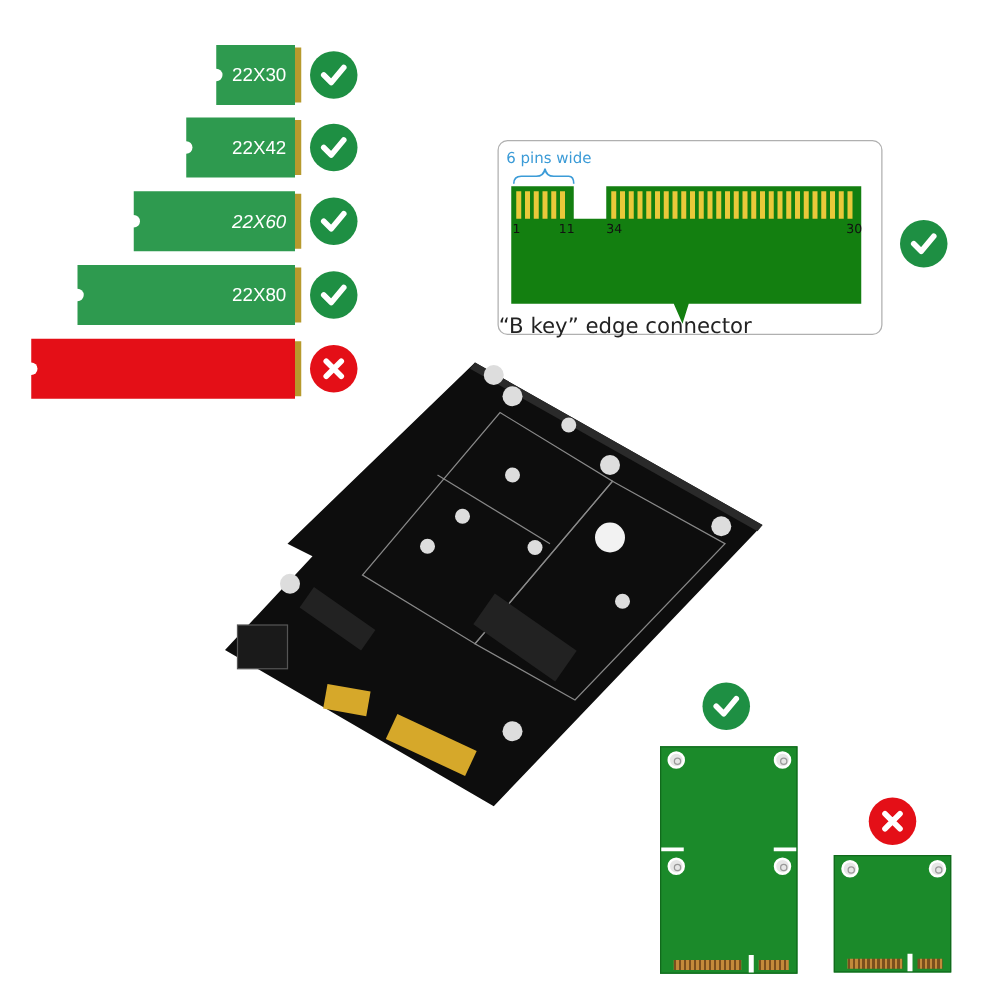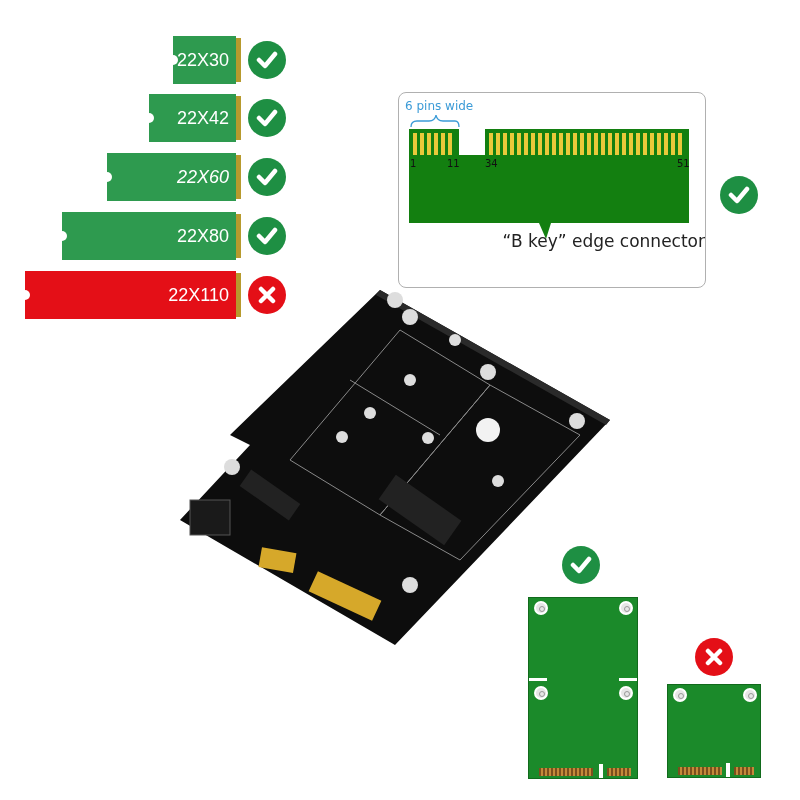--- a/index.html
+++ b/index.html
@@ -3,30 +3,30 @@
 <meta charset="utf-8">
 <style>
   html,body{margin:0;padding:0;background:#ffffff;}
   body{width:800px;height:800px;position:relative;overflow:hidden;font-family:"DejaVu Sans","Liberation Sans",sans-serif;}
   .abs{position:absolute;}
   
   .card{position:absolute;height:48px;box-sizing:border-box;}
   .card .body{position:absolute;left:0;top:0;bottom:0;right:5px;}
   .card .edge{position:absolute;right:0;top:2px;width:5px;bottom:2px;background:#b79a2d;}
   .card .notch{position:absolute;left:-5px;top:50%;margin-top:-5px;width:10px;height:10px;border-radius:50%;background:#fff;}
-  .card .label{position:absolute;right:12px;top:0;bottom:0;display:flex;align-items:center;color:#fff;font-size:18px;font-family:"Liberation Sans",sans-serif;}
+  .card .label{position:absolute;right:12px;top:0;bottom:0;display:flex;align-items:center;color:#fff;font-size:15px;font-family:"Liberation Sans",sans-serif;}
   .badge{position:absolute;width:38px;height:38px;border-radius:50%;display:flex;align-items:center;justify-content:center;}
   .badge svg{display:block;}
   .ok{background:#1e8f43;}
   .no{background:#e40f17;}
   
-  .bkbox{position:absolute;left:398px;top:92px;width:308px;height:196px;border:1.5px solid #b0b0b0;border-radius:8px;background:#fff;box-sizing:border-box;}
+  .bkbox{position:absolute;left:398px;top:112px;width:308px;height:156px;border:1.5px solid #b0b0b0;border-radius:8px;background:#fff;box-sizing:border-box;}
   .pins-label{position:absolute;left:6px;top:6px;font-size:12px;color:#3b9bd7;}
   .pin-num{position:absolute;font-size:10px;color:#111;}
-  .bk-caption{position:absolute;left:0;right:0;top:138px;text-align:right;font-size:17px;color:#222;}
+  .bk-caption{position:absolute;left:0;right:0;top:138px;text-align:left;font-size:17px;color:#222;}
   
   .adapter{position:absolute;left:170px;top:285px;width:450px;height:365px;}
   
   .mini{position:absolute;background:#1b8a2a;border:1px solid #116a1c;box-sizing:border-box;}
   .hole{position:absolute;width:14px;height:14px;border-radius:50%;background:#e6e6e6;border:2px solid #fff;box-sizing:border-box;}
   .hole::after{content:"";position:absolute;left:3px;top:3px;width:4px;height:4px;border-radius:50%;border:1px solid #999;}
   .gold{position:absolute;height:8px;background:repeating-linear-gradient(90deg,#7b4f1d 0 2px,#c38a3a 2px 4px);}
 </style>
 </head>
 <body>
@@ -77,21 +77,20 @@
   <div class="badge ok" style="left:248px;top:217px;">
     <svg width="22" height="18" viewBox="0 0 22 18">
         <path d="M3 9 L9 15 L19 3" stroke="#fff" stroke-width="4.5" fill="none" stroke-linecap="round" stroke-linejoin="round"></path>
       </svg>
   </div>
 
   <div class="card" style="left:25px;top:271px;width:216px;">
     <div class="body" style="background:#e40f17;"></div>
       <div class="edge"></div>
       <div class="notch"></div>
-    <span class="label">22X110</span>
   </div>
   <div class="badge no" style="left:248px;top:276px;">
     <svg width="18" height="18" viewBox="0 0 18 18">
         <path d="M3 3 L15 15 M15 3 L3 15" stroke="#fff" stroke-width="4.5" stroke-linecap="round"></path>
       </svg>
   </div>
 </div>
 
 <div class="bkbox">
   <span class="pins-label">6 pins wide</span>
@@ -133,21 +132,21 @@
         <rect x="251" y="40" width="4" height="22"></rect>
         <rect x="258" y="40" width="4" height="22"></rect>
         <rect x="265" y="40" width="4" height="22"></rect>
         <rect x="272" y="40" width="4" height="22"></rect>
         <rect x="279" y="40" width="4" height="22"></rect>
       </g>
   </svg>
   <span class="pin-num" style="left:11px;top:65px;">1</span>
   <span class="pin-num" style="left:48px;top:65px;">11</span>
   <span class="pin-num" style="left:86px;top:65px;">34</span>
-  <span class="pin-num" style="left:278px;top:65px;">51</span>
+  <span class="pin-num" style="left:278px;top:65px;">30</span>
   <div class="bk-caption">“B key”  edge connector</div>
 </div>
 <div class="badge ok" style="left:720px;top:176px;">
   <svg width="22" height="18" viewBox="0 0 22 18">
       <path d="M3 9 L9 15 L19 3" stroke="#fff" stroke-width="4.5" fill="none" stroke-linecap="round" stroke-linejoin="round"></path>
     </svg>
 </div>
 
 <div class="adapter">
   <svg width="450" height="365" viewBox="0 0 450 365">

